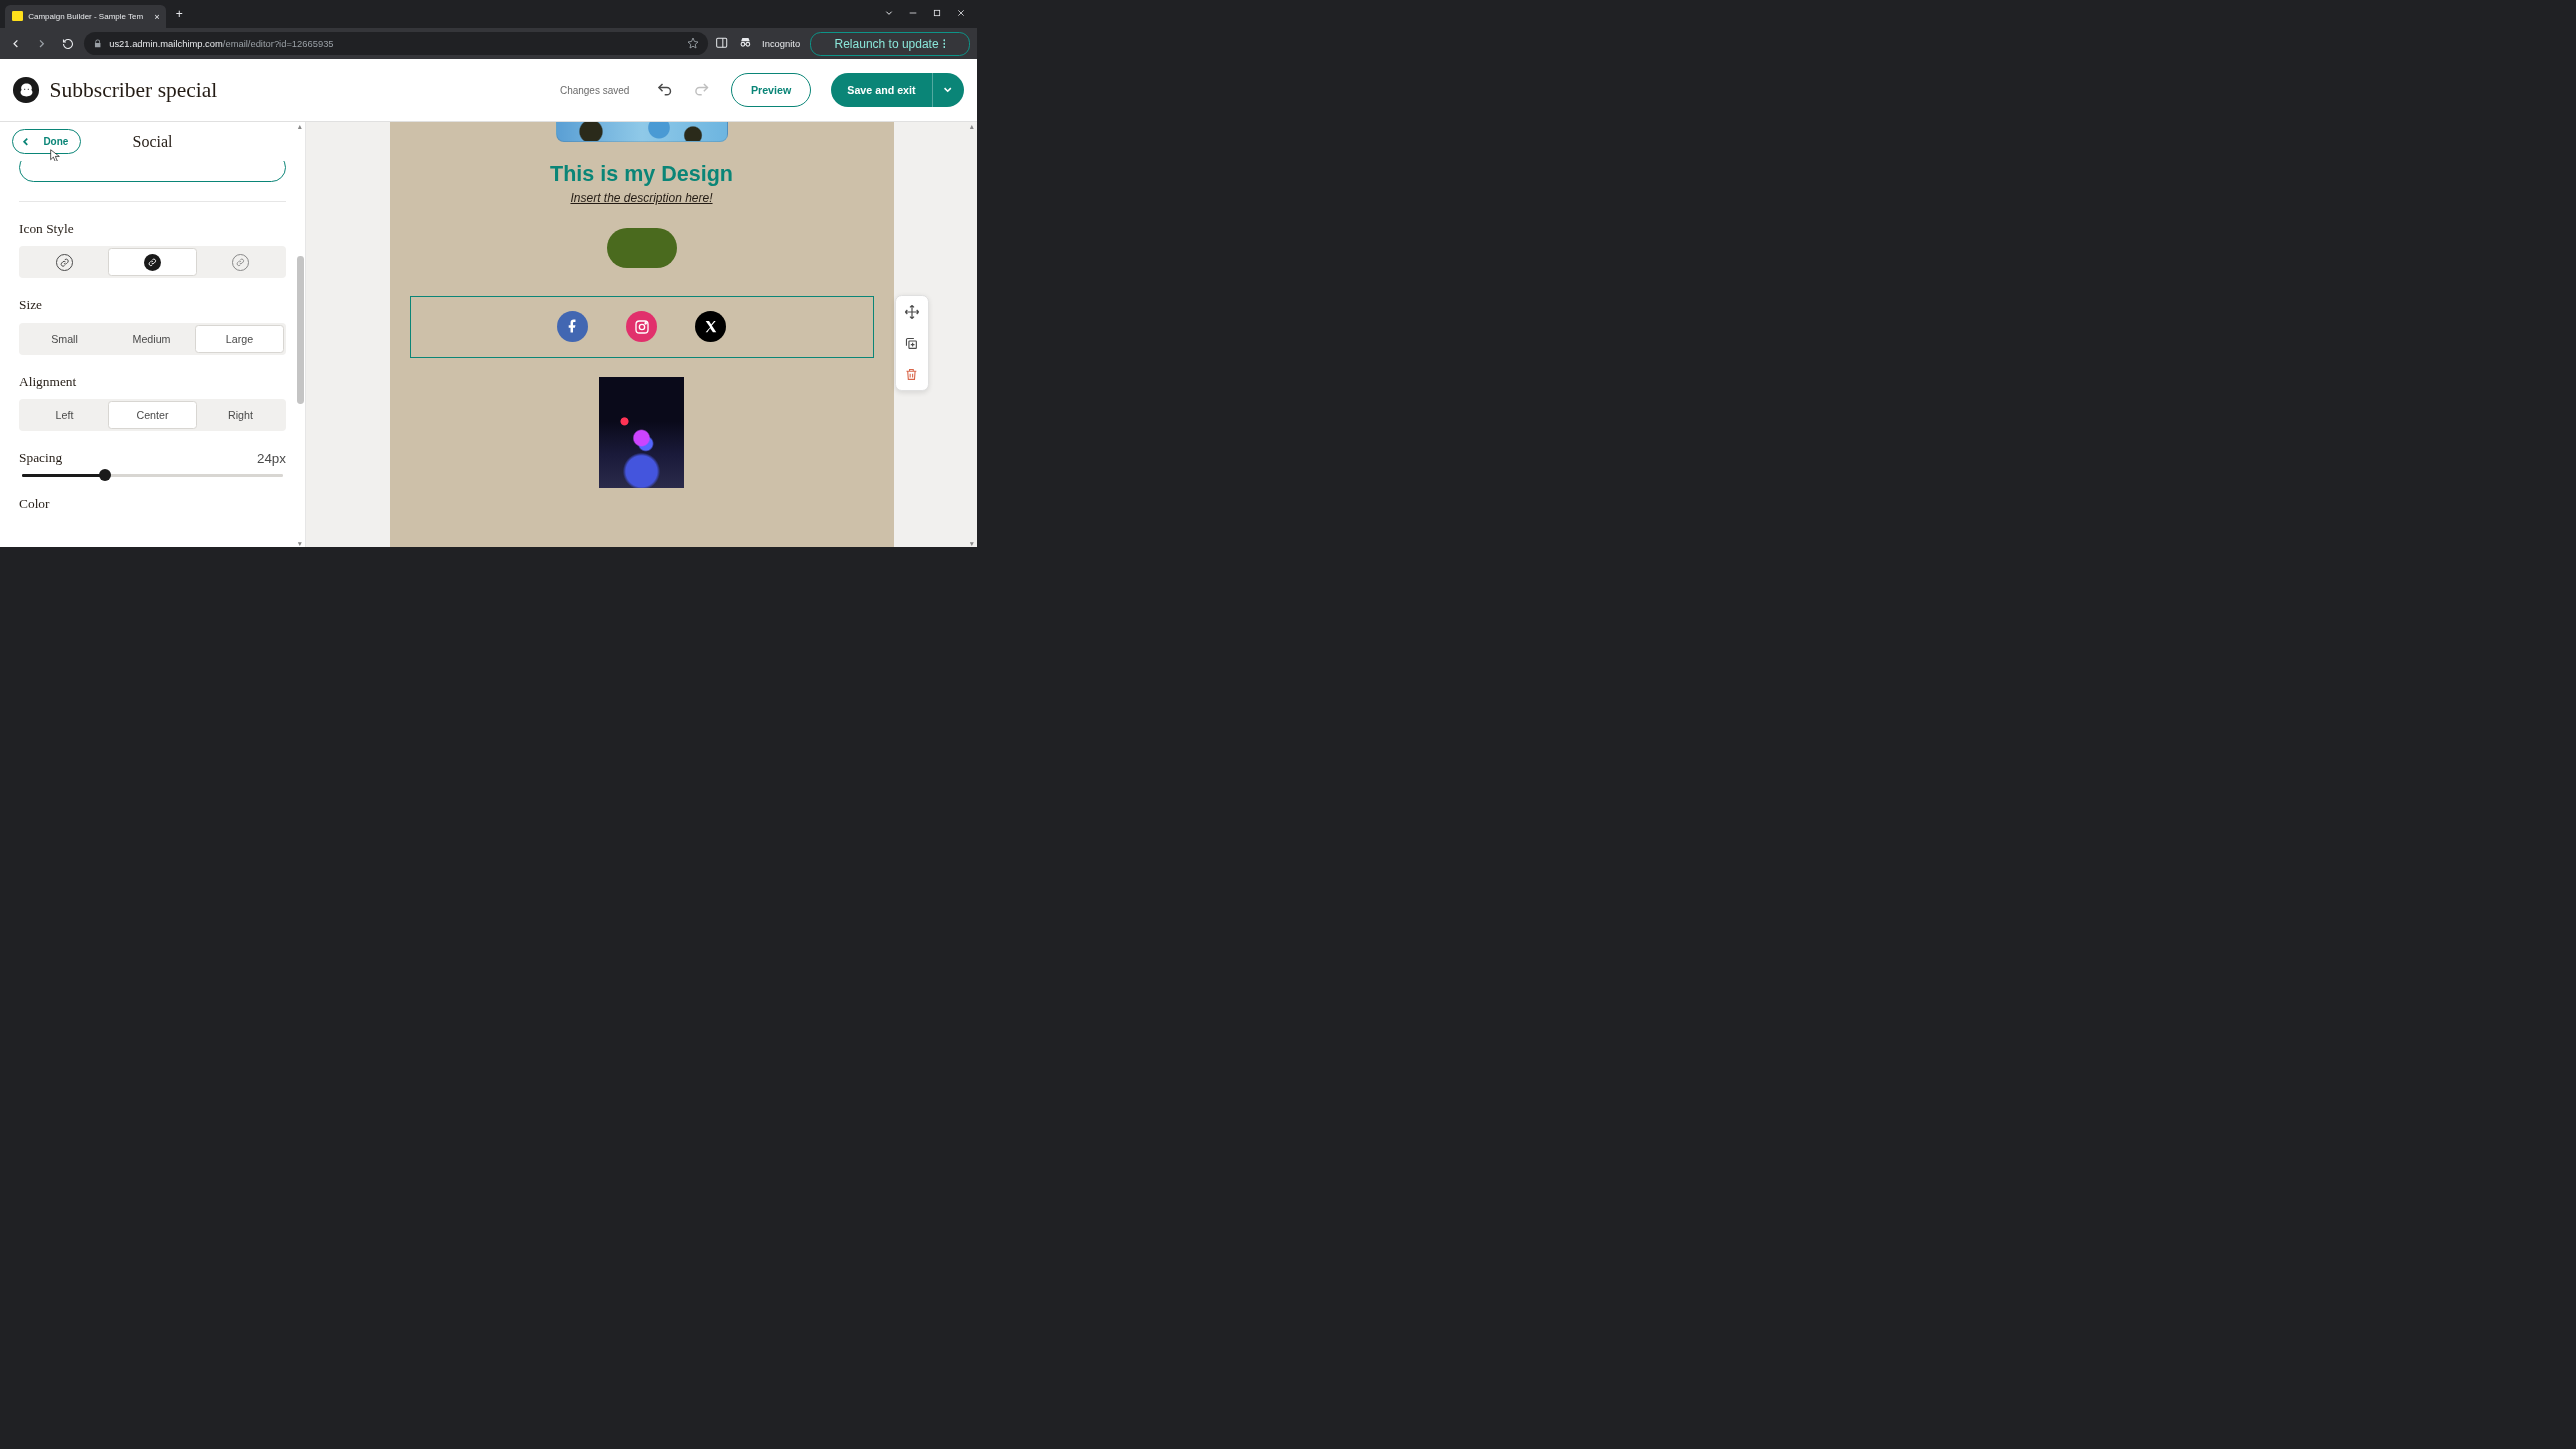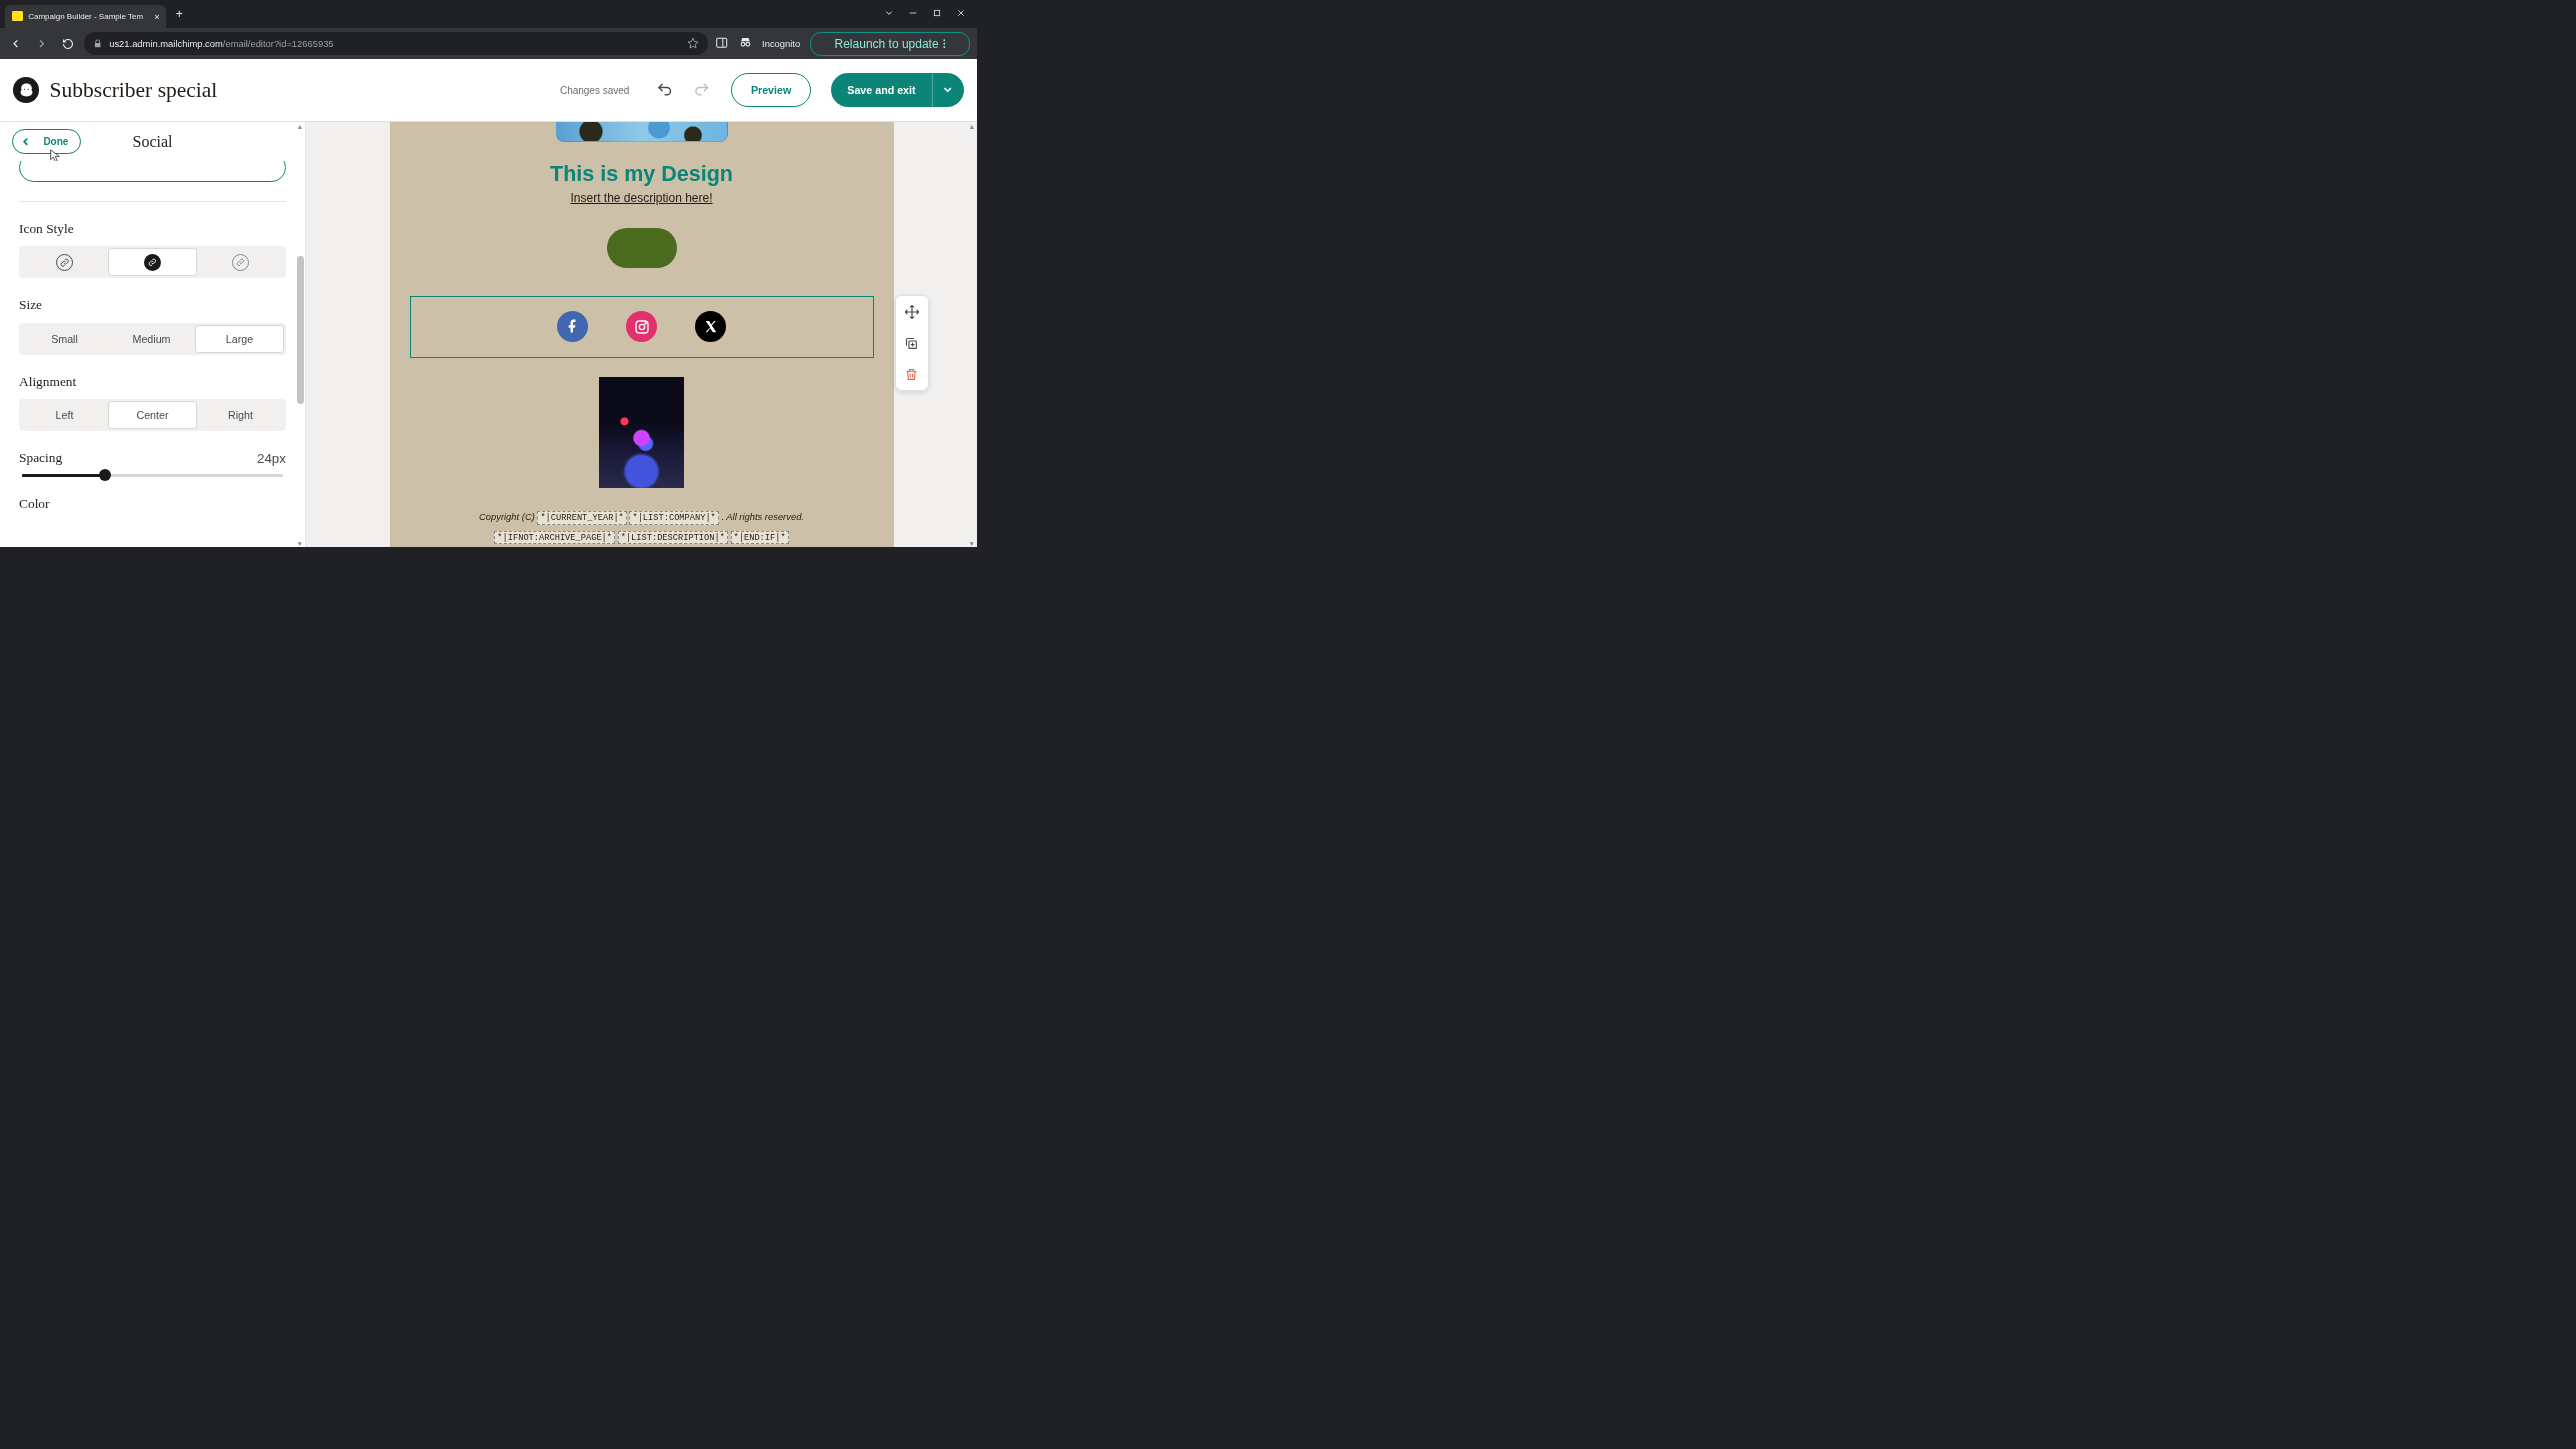--- a/index.html
+++ b/index.html
@@ -69,21 +69,21 @@
 .sidebar-scrollbar-arrow { color: #888; font-size: 6.7px; position: absolute; right: 2px; }
 
 
 .canvas-wrap { flex: 1; position: relative; display: flex; justify-content: center; overflow: hidden; background: #f1f0ee; }
 .canvas-scrollbar { position: absolute; right: 0; top: 0; width: 10px; height: 100%; }
 .email-canvas { width: 504px; background: #cdc0a9; padding-bottom: 27px; }
 .hero-img-strip { height: 20px; background: linear-gradient(90deg,#5a9fd4,#8fc9e8,#6db5e0); margin: 0 auto; width: 172px; border-radius: 0 0 8px 8px; position: relative; overflow:hidden;border: 0.7px solid rgba(0,0,0,0.1); border-top:none;}
 .hero-img-strip::before{content:"";position:absolute;inset:0;background:radial-gradient(circle at 20% 50%,#2a2a1a 8%,transparent 9%),radial-gradient(circle at 60% 30%,#4a9ad4 10%,transparent 11%),radial-gradient(circle at 80% 70%,#2a2a1a 6%,transparent 7%);}
 .canvas-body { padding: 13.4px 20px; text-align: center; }
 .canvas-heading { color: #0a8577; font-size: 21.5px; font-weight: 800; margin-top: 6.7px; }
-.canvas-sub { color: #241c15; text-decoration: underline; font-size: 12px; margin-top: 4px; }
+.canvas-sub { color: #241c15; font-style: italic; text-decoration: underline; font-size: 12px; margin-top: 4px; }
 .canvas-button { display: inline-block; background: #4a6a1e; width: 70px; height: 40px; border-radius: 20px; margin-top: 23px; }
 .social-block { border: 1.3px solid #0a8577; background: rgba(255,255,255,0); margin-top: 25.5px; padding: 14.8px 0; display: flex; justify-content: center; gap: 38px; }
 .social-icon { width: 31px; height: 31px; border-radius: 50%; display: flex; align-items: center; justify-content: center; color: #fff; font-weight: bold; }
 .social-fb { background: #4267b2; }
 .social-ig { background: #e1306c; }
 .social-x { background: #000; }
 .night-img { width: 85px; height: 111px; margin: 19px auto 0; background: #0a0a1a; position: relative; overflow: hidden; }
 .night-img::before { content:""; position:absolute; inset:0; background: radial-gradient(circle at 30% 40%, #ff3355 4%, transparent 5%), radial-gradient(circle at 50% 55%, #cc44ff 10%, transparent 12%), radial-gradient(circle at 55% 60%, #5566ff 8%, transparent 10%), radial-gradient(circle at 50% 85%, #4455dd 15%, transparent 18%), linear-gradient(180deg, #0a0a1a 40%, #1a1a3a 70%, #2a2a4a); }
 .merge-text { font-size: 9.4px; font-style: italic; color: #241c15; margin-top: 20px; line-height: 2; }
 .merge-tag { font-family: "Courier New", monospace; font-style: normal; border: 0.7px dashed #888; background: #e8e2d4; padding: 0.7px 2px; font-size: 8.7px; }
@@ -301,30 +301,20 @@
               </div>
             <div class="social-icon social-x">
                 <svg width="13.4" height="13.4" viewBox="0 0 24 24" fill="#fff">
                   <path d="M18 2h3l-7 8 8 12h-6l-5-7-5 7H3l8-9L3 2h6l4 6z"></path>
                 </svg>
               </div>
           </div>
 
           <div class="night-img"></div>
 
-          <div class="merge-text">
-            <span>Copyright (C) </span>
-            <span class="merge-tag">*|CURRENT_YEAR|*</span>
-            <span class="merge-tag">*|LIST:COMPANY|*</span>
-            <span>. All rights reserved.</span>
-            <br>
-            <span class="merge-tag">*|IFNOT:ARCHIVE_PAGE|*</span>
-            <span class="merge-tag">*|LIST:DESCRIPTION|*</span>
-            <span class="merge-tag">*|END:IF|*</span>
-          </div>
         </div>
       </div>
 
       <div class="block-toolbar">
         <div class="tb-btn">
             <svg width="16" height="16" viewBox="0 0 24 24" fill="none" stroke="currentColor" stroke-width="1.8">
               <path d="M12 2v20M2 12h20M12 2l-3 3M12 2l3 3M12 22l-3-3M12 22l3-3M2 12l3-3M2 12l3 3M22 12l-3-3M22 12l-3 3"></path>
             </svg>
           </div>
         <div class="tb-btn">

